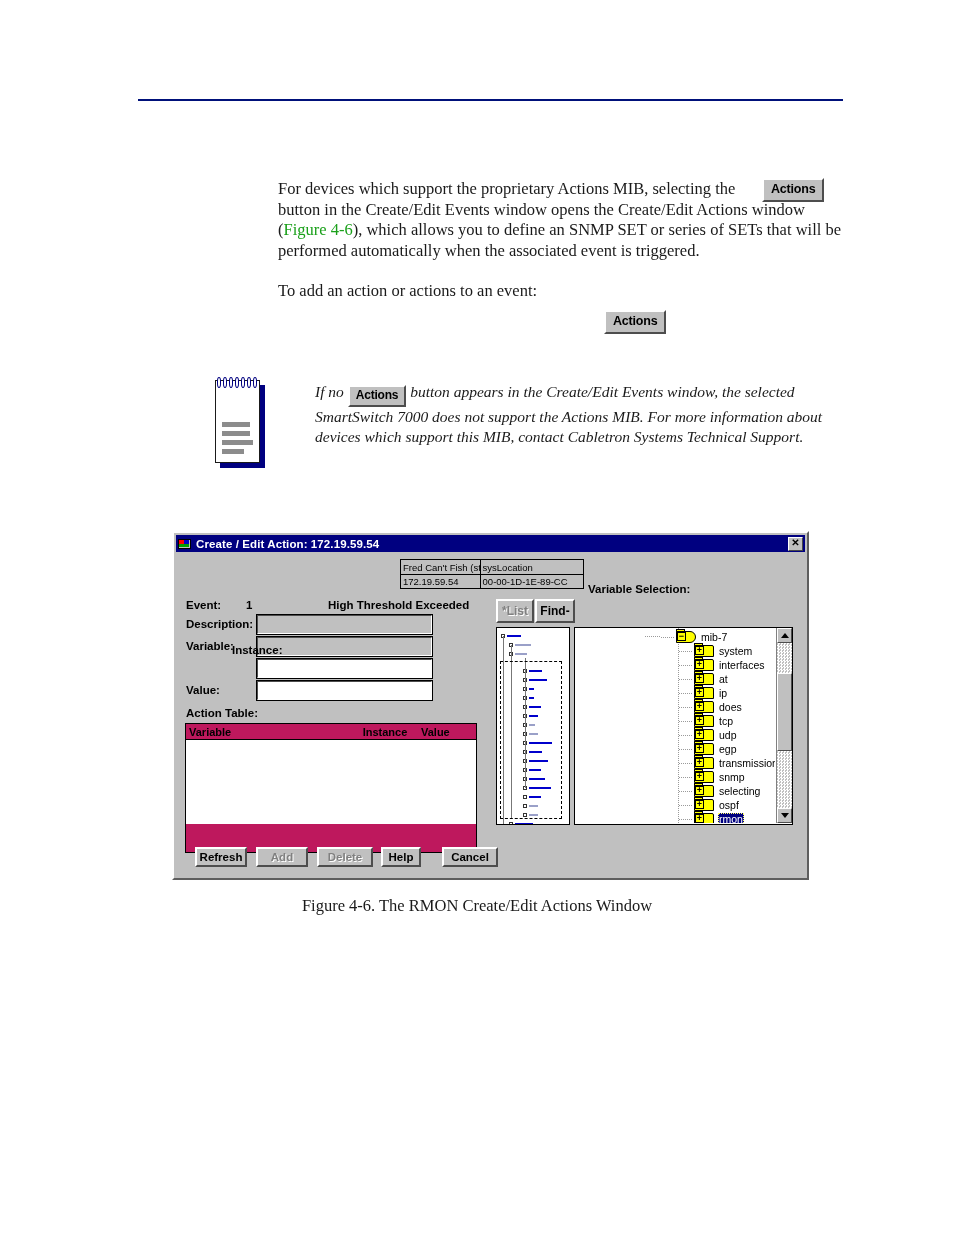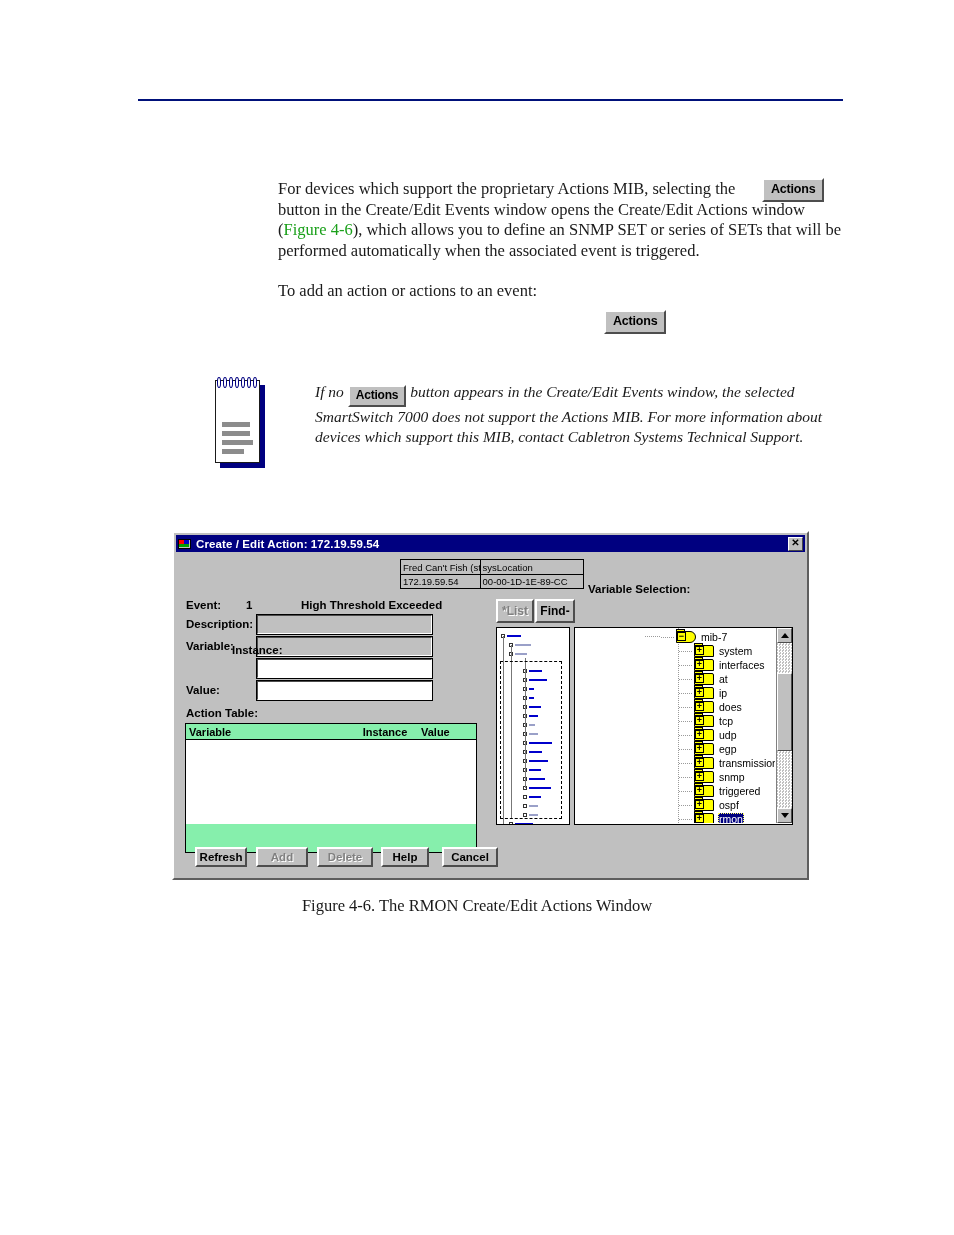--- a/index.html
+++ b/index.html
@@ -225,21 +225,21 @@
   .lbl {
     position: absolute;
     font-family: "Liberation Sans", sans-serif;
     font-weight: bold;
     font-size: 11.5px;
     color: #000;
     white-space: nowrap;
   }
   #lbl-event     { left: 12px; top: 66px; }
   #val-event-num { left: 72px; top: 66px; }
-  #val-event-txt { left: 101px; top: 66px; padding-left: 26px; }
+  #val-event-txt { left: 128px; top: 66px; padding-left: 26px; }
   #lbl-desc      { left: 12px; top: 85px; }
   #lbl-var       { left: 12px; top: 107px; }
   #lbl-inst      { left: 12px; top: 111px; padding-left: 46px; }
   #lbl-value     { left: 12px; top: 151px; }
   #lbl-action-tbl{ left: 12px; top: 174px; }
 
   .field {
     position: absolute;
     left: 83px;
     width: 175px;
@@ -262,21 +262,21 @@
   #fld-inst  { top: 126px; }
   #fld-value { top: 148px; }
 
   
   #action-table {
     position: absolute;
     left: 11px;
     top: 190px;
     width: 292px;
     height: 130px;
-    background: #86efac;
+    background: #be185d;
     border: 1.5px solid #000000;
     box-sizing: border-box;
   }
   #action-table .head {
     display: flex;
     height: 15px;
     border-bottom: 1.5px solid #000000;
     align-items: center;
   }
   #action-table .head span {
@@ -306,21 +306,21 @@
     font-size: 11.5px;
     color: #000000;
     text-align: center;
     line-height: 16px;
     padding: 0;
   }
   .dbtn.off { color: #808080; text-shadow: 1px 1px 0 #ffffff; }
   #btn-refresh { left: 21px;  width: 52px; }
   #btn-add     { left: 82px;  width: 52px; }
   #btn-delete  { left: 143px; width: 56px; }
-  #btn-help    { left: 207px; width: 48px; }
+  #btn-help    { left: 207px; width: 40px; }
   #btn-cancel  { left: 268px; width: 56px; text-align: center; }
 
   
   #lbl-varsel {
     position: absolute;
     left: 414px;
     top: 50px;
     font-family: "Liberation Sans", sans-serif;
     font-weight: bold;
     font-size: 11.5px;
@@ -804,21 +804,21 @@
           </div>
           <span class="tlabel">snmp</span>
         </div>
         <div class="trow" style="top: 156px; left: 104px;">
           <div class="tdots"></div>
           <div class="folder">
             <div class="f-tab"></div>
             <div class="f-back"></div>
             <div class="pm">+</div>
           </div>
-          <span class="tlabel">triggered</span>
+          <span class="tlabel">selecting</span>
         </div>
         <div class="trow" style="top: 170px; left: 104px;">
           <div class="tdots"></div>
           <div class="folder">
             <div class="f-tab"></div>
             <div class="f-back"></div>
             <div class="pm">+</div>
           </div>
           <span class="tlabel">ospf</span>
         </div>

